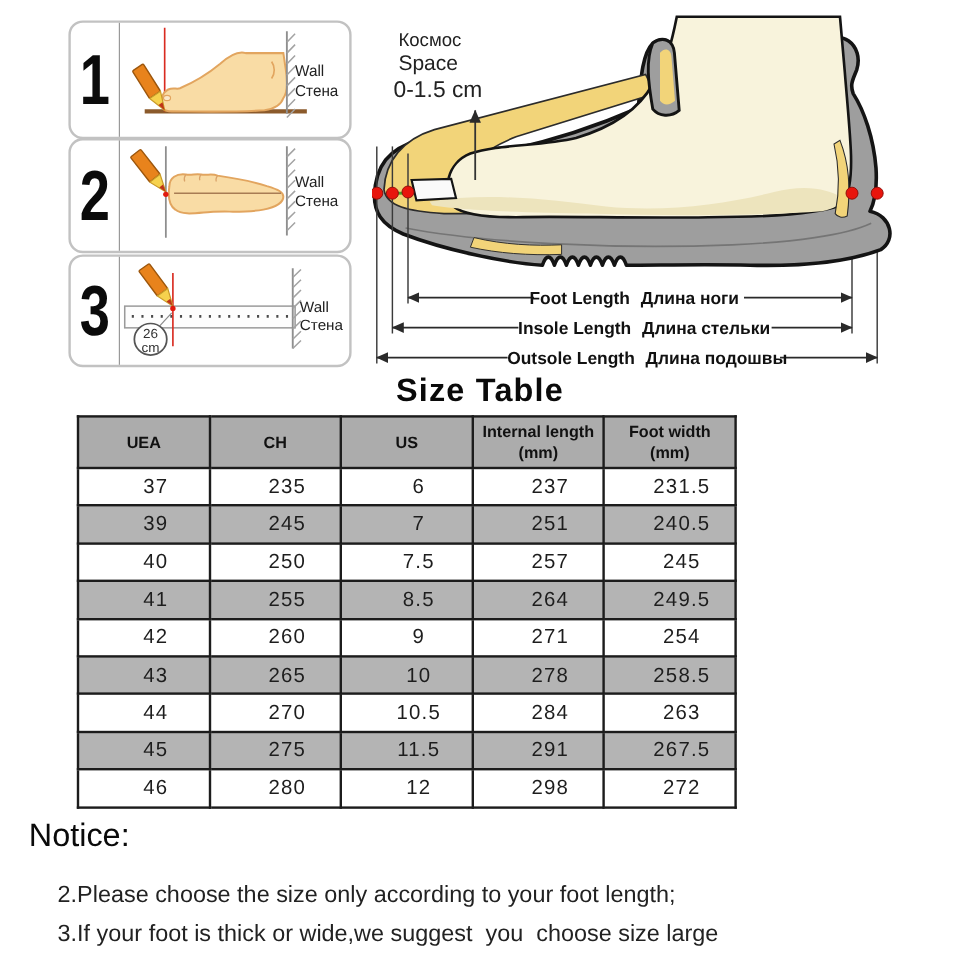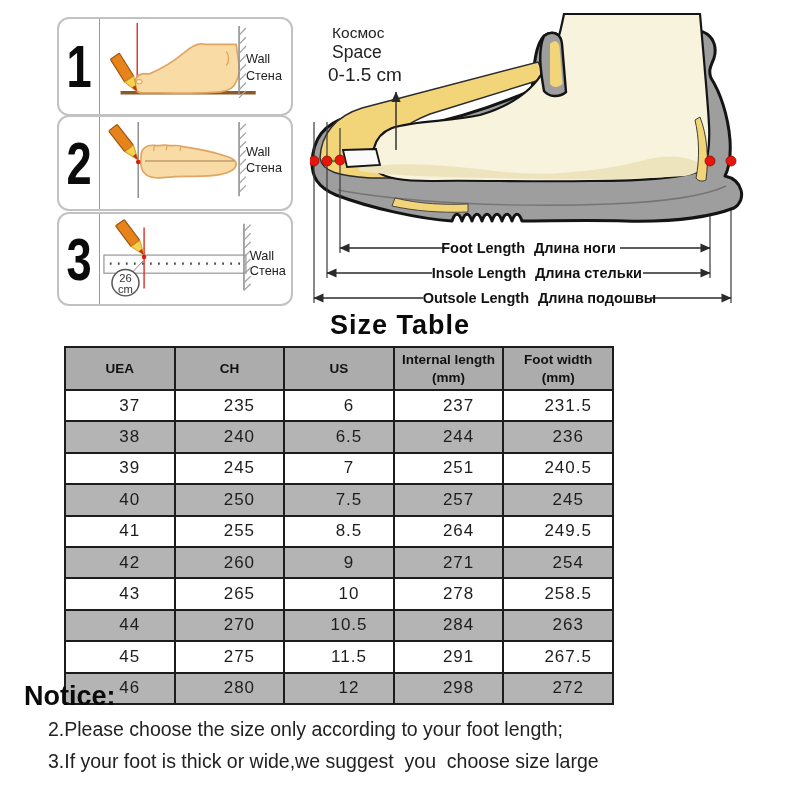--- a/index.html
+++ b/index.html
@@ -18,21 +18,21 @@
   
   #size-title{position:absolute;top:310px;left:0;width:800px;text-align:center;
               font-size:27px;font-weight:bold;letter-spacing:1px;color:#0a0a0a;}
   #size-table{position:absolute;left:64px;top:346px;width:550px;border-collapse:collapse;table-layout:fixed;}
   #size-table th,#size-table td{border:2px solid #1c1c1c;text-align:center;vertical-align:middle;padding:0;}
   #size-table th{background:#acacac;font-size:13.5px;font-weight:bold;height:41px;line-height:1.3;color:#111;}
   #size-table td{font-size:17px;height:29.4px;background:#fff;letter-spacing:1px;color:#1d1d1d;padding-left:20px;}
   #size-table tbody tr:nth-child(even) td{background:#b4b4b4;}
   
   #notice{position:absolute;left:24px;top:681px;width:760px;}
-  #notice-title{font-size:27px;font-weight:bold;margin:0 0 6px 0;color:#0a0a0a;}
+  #notice-title{font-size:27px;font-weight:normal;margin:0 0 23px 0;color:#0a0a0a;}
   .notice-item{margin:0 0 8.5px 24px;font-size:19.5px;color:#222;white-space:pre-wrap;}
   .hidden-defs{position:absolute;width:0;height:0;}
 </style>
 </head>
 <body>
 
 <div id="canvas">
 
   <svg class="hidden-defs" aria-hidden="true">
     <defs>
@@ -211,27 +211,20 @@
       </thead>
     <tbody id="tbody">
         <tr>
           <td>37</td>
           <td>235</td>
           <td>6</td>
           <td>237</td>
           <td>231.5</td>
         </tr>
         <tr>
-          <td>38</td>
-          <td>240</td>
-          <td>6.5</td>
-          <td>244</td>
-          <td>236</td>
-        </tr>
-        <tr>
           <td>39</td>
           <td>245</td>
           <td>7</td>
           <td>251</td>
           <td>240.5</td>
         </tr>
         <tr>
           <td>40</td>
           <td>250</td>
           <td>7.5</td>

